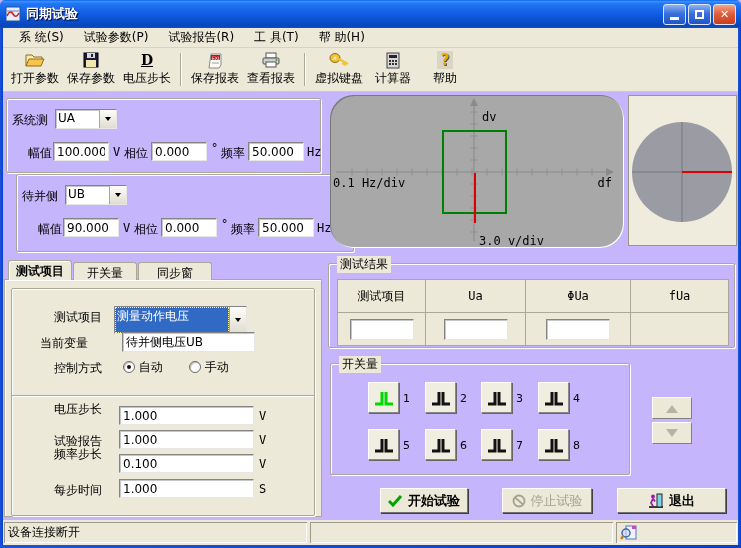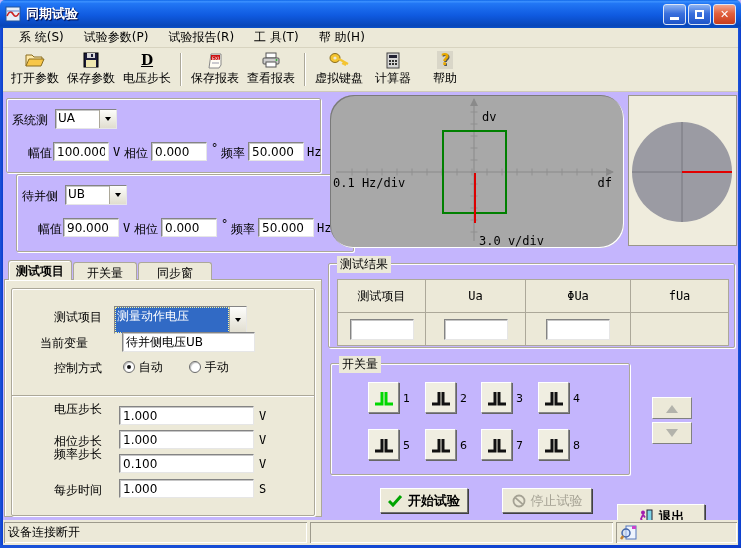--- a/index.html
+++ b/index.html
@@ -254,21 +254,21 @@
     <input class="tfield" style="left: 110px; top: 43px; width: 133px; height: 20px;" value="待并侧电压UB">
     <span class="lbl" style="left:42px;top:71px">控制方式</span>
     <span class="lbl" style="left:111px;top:70px"><span class="radio checked"></span> <span>自动</span></span>
     <span class="lbl" style="left:177px;top:70px"><span class="radio"></span> <span>手动</span></span>
 
     <div class="etch-h" style="left:0;top:106px;width:302px"></div>
 
     <span class="lbl" style="left:42px;top:112px">电压步长</span>
     <input class="tfield" style="left: 107px; top: 117px; width: 135px; height: 19px;" value="1.000">
     <span class="lbl mono" style="left:247px;top:120px">V</span>
-    <span class="lbl" style="left:42px;top:144px">相位步长</span>
+    <span class="lbl" style="left:42px;top:144px">试验报告</span>
     <input class="tfield" style="left: 107px; top: 141px; width: 135px; height: 19px;" value="1.000">
     <span class="lbl mono" style="left:247px;top:144px">V</span>
     <span class="lbl" style="left:42px;top:157px">频率步长</span>
     <input class="tfield" style="left: 107px; top: 165px; width: 135px; height: 19px;" value="0.100">
     <span class="lbl mono" style="left:247px;top:168px">V</span>
     <span class="lbl" style="left:42px;top:193px">每步时间</span>
     <input class="tfield" style="left: 107px; top: 190px; width: 135px; height: 19px;" value="1.000">
     <span class="lbl mono" style="left:247px;top:193px">S</span>
   </div>
 
@@ -408,21 +408,21 @@
       </svg>
     <span>开始试验</span>
   </div>
   <div class="cmd-btn disabled" style="left:502px;top:488px;width:90px">
     <svg width="14" height="14">
         <circle cx="7" cy="7" r="5.5" fill="none" stroke="#a5a294" stroke-width="1.8"></circle>
         <line x1="3.2" y1="3.6" x2="10.8" y2="10.4" stroke="#a5a294" stroke-width="1.8"></line>
       </svg>
     <span>停止试验</span>
   </div>
-  <div class="cmd-btn" style="left:617px;top:504px;width:88px">
+  <div class="cmd-btn" style="left:617px;top:488px;width:109px">
     <svg width="16" height="15">
         <line x1="1" y1="14" x2="15" y2="14" stroke="#000" stroke-width="1.5"></line>
         <rect x="9" y="1" width="5" height="13" fill="#7ed4e8" stroke="#223"></rect>
         <circle cx="5" cy="3.5" r="2" fill="#a21caf"></circle>
         <path d="M5 5.5 L3 10 l2 3 M5 5.5 l2 3" stroke="#a21caf" stroke-width="1.8" fill="none"></path>
       </svg>
     <span>退出</span>
   </div>
 
   <div id="statusbar" class="abs">

